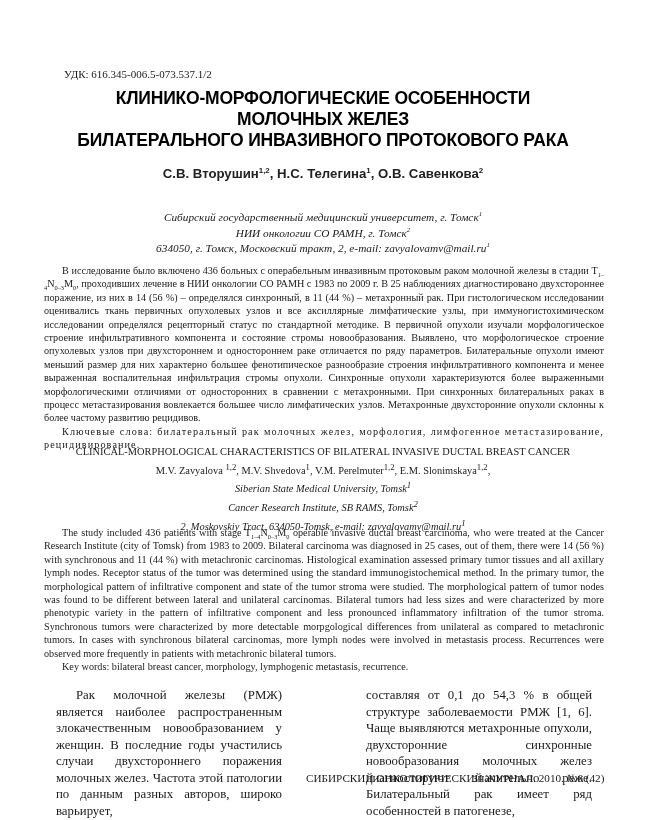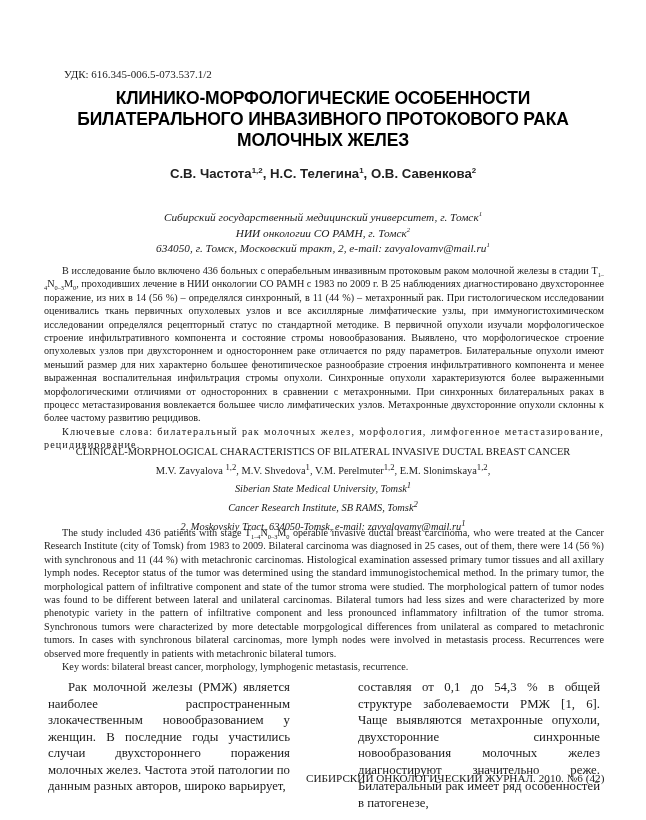--- a/index.html
+++ b/index.html
@@ -20,38 +20,38 @@
   .abstract-ru p, .abstract-en p { margin:0; text-indent:18px; }
   .kw-ru { letter-spacing:1.1px; }
   .en-title { position:absolute; left:0; width:646px; top:445px; text-align:center; font-size:10.4px;
               line-height:14.5px; }
   .en-title .it { font-style:italic; }
   .abstract-en { position:absolute; left:44px; width:560px; top:526px; font-size:10.2px;
                  line-height:13.4px; text-align:justify; }
   sub { font-size:0.62em; line-height:0; }
   .cols { position:absolute; left:44px; top:675px; width:560px; display:flex; justify-content:space-between; }
   .col { width:250px; font-size:12.8px; line-height:16.5px; text-align:justify; }
-  .col p { margin:4px; }
+  .col p { margin:12px; }
   .col1 p { text-indent:20px; }
   .footer { position:absolute; left:306px; top:772px; font-size:11.2px; }
 </style>
 </head>
 <body>
 
 <div class="udk">УДК: 616.345-006.5-073.537.1/2</div>
 
 <div class="title">
   <div>КЛИНИКО-МОРФОЛОГИЧЕСКИЕ ОСОБЕННОСТИ</div>
+  <div>МОЛОЧНЫХ ЖЕЛЕЗ</div>
   <div>БИЛАТЕРАЛЬНОГО ИНВАЗИВНОГО ПРОТОКОВОГО РАКА</div>
-  <div>МОЛОЧНЫХ ЖЕЛЕЗ</div>
 </div>
 
 <div class="authors">
   <div>
-    <span>С.В. Частота</span><sup>1,2</sup>,
+    <span>С.В. Вторушин</span><sup>1,2</sup>,
     <span>Н.С. Телегина</span><sup>1</sup>,
     <span>О.В. Савенкова</span><sup>2</sup>
   </div>
 </div>
 
 <div class="aff">
   <div><span>Сибирский государственный медицинский университет, г. Томск</span><sup>1</sup></div>
   <div><span>НИИ онкологии СО РАМН, г. Томск</span><sup>2</sup></div>
   <div><span>634050, г. Томск, Московский тракт, 2, e-mail: zavyalovamv@mail.ru</span><sup>1</sup></div>
 </div>

